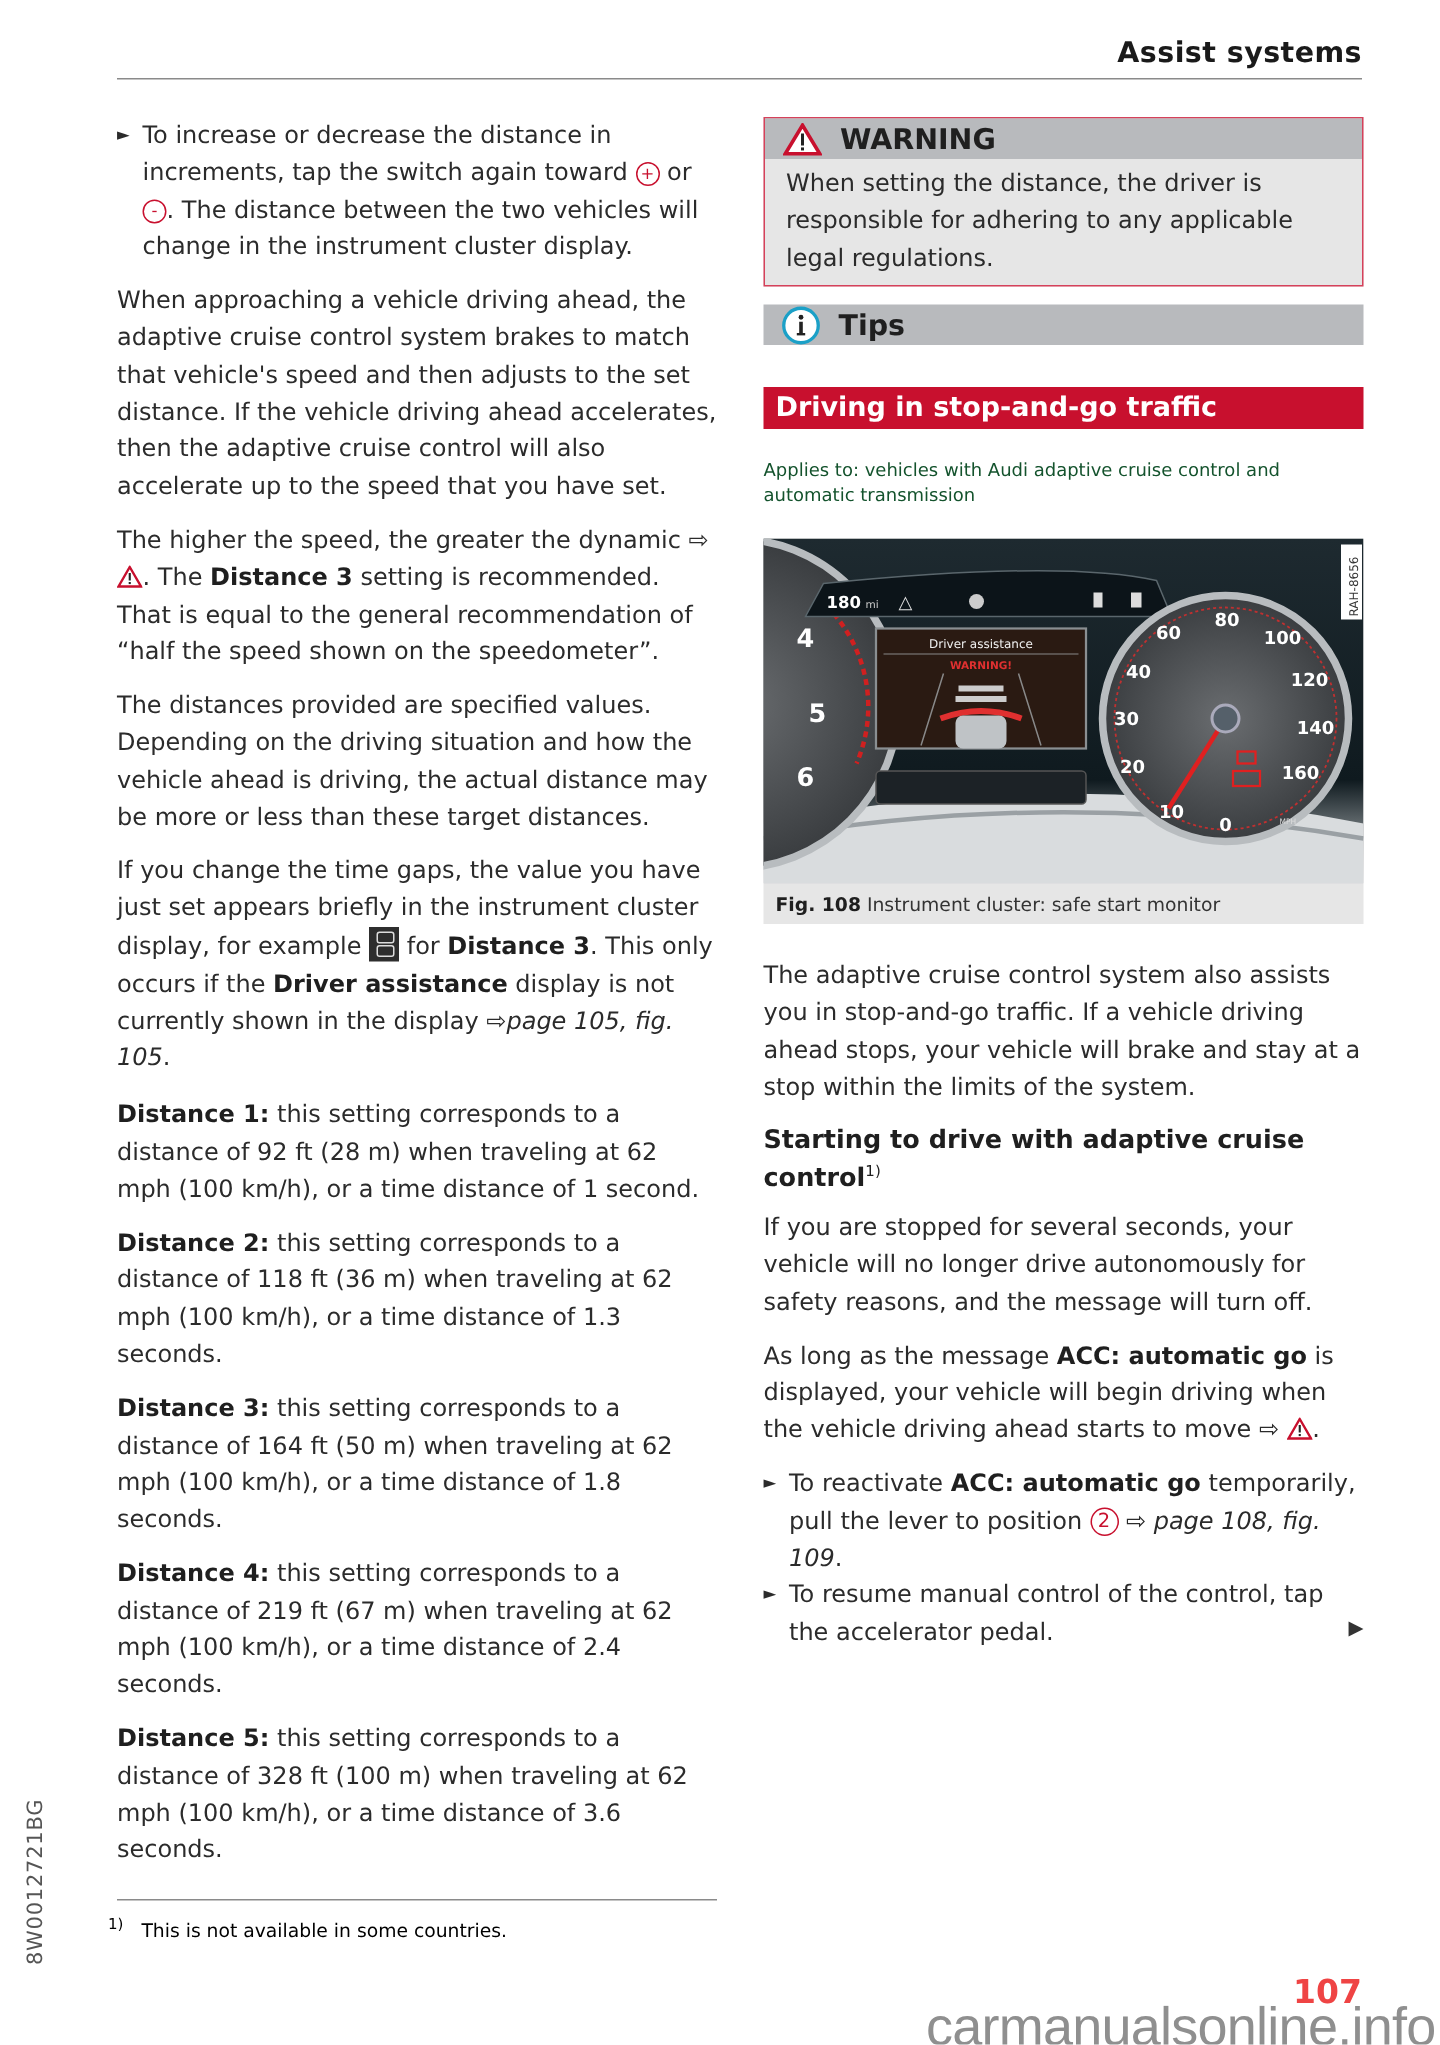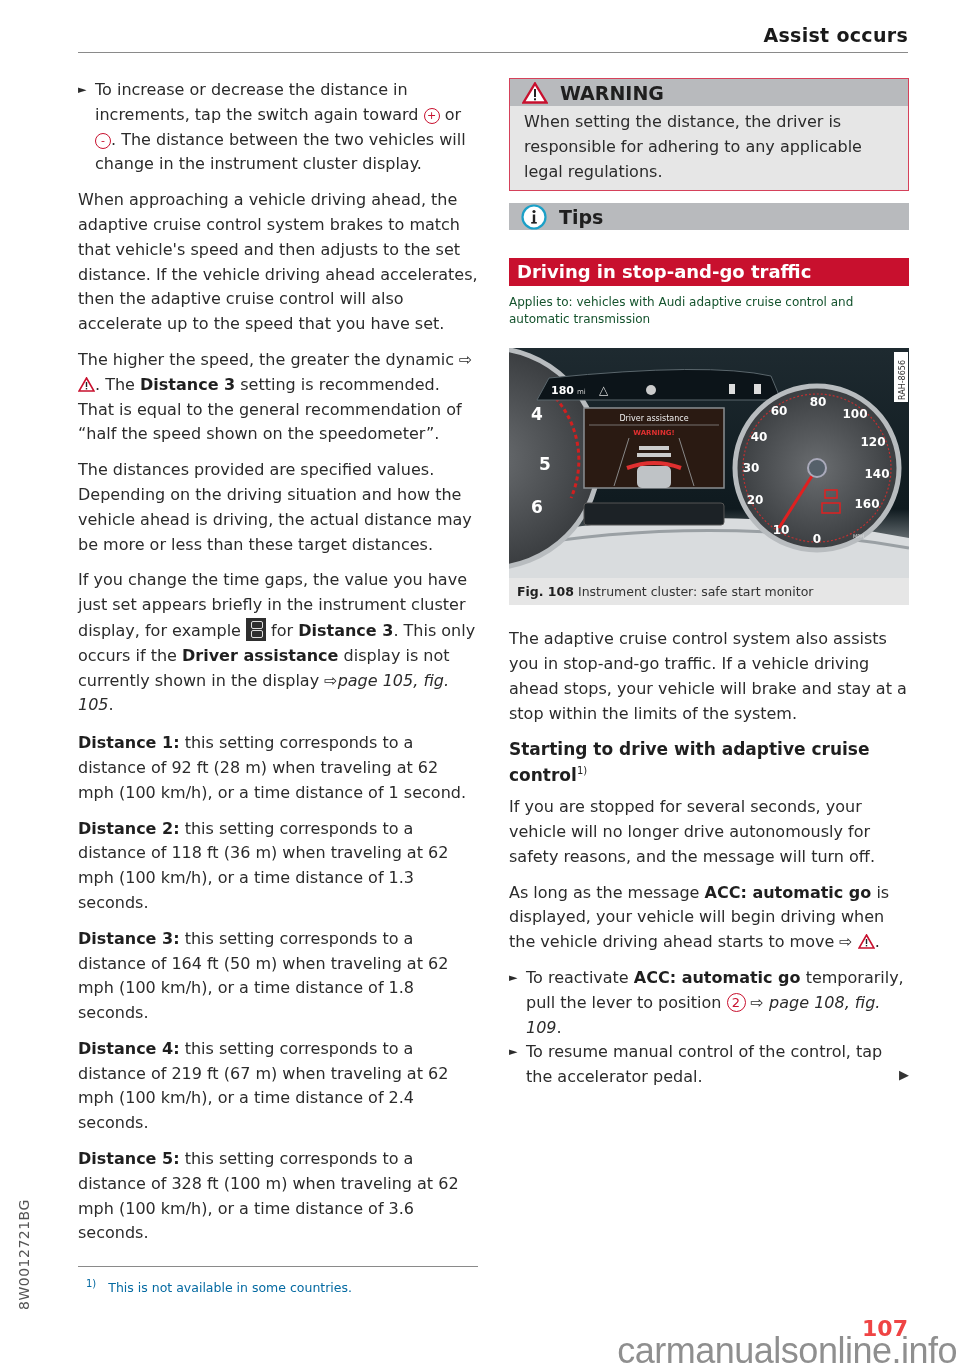--- a/index.html
+++ b/index.html
@@ -22,42 +22,42 @@
   .warn-tri{display:inline-block;vertical-align:-2px;}
   .dist-icon{display:inline-block;width:20px;height:23px;background:#2e2e2e;vertical-align:-5px;position:relative;}
   .dist-icon span{position:absolute;left:5px;width:10px;height:6px;border:1px solid #ddd;border-radius:2px;}
   .box{border:1px solid #d5415a;background:#e6e6e6;margin-bottom:12px;}
   .box-head{background:#b8babd;height:27px;display:flex;align-items:center;padding-left:12px;
             font-size:19px;font-weight:bold;color:#1f1f1f;}
   .box-head .ic{margin-right:12px;}
   .box-body{padding:4px 12px 6px 14px;font-size:16px;line-height:24.8px;}
   .tips{background:#e6e6e6;margin-bottom:28px;}
   .sect-head{background:#c8102e;color:#fff;font-size:18px;font-weight:bold;height:28px;
-             line-height:28px;padding-left:8px;margin-bottom:8px;}
+             line-height:28px;padding-left:8px;margin-bottom:19px;}
   .applies{font-size:12px;color:#14532d;line-height:17px;margin-bottom:20px;}
   .figure{width:400px;background:#e6e6e6;margin-bottom:22px;}
   .figure svg{display:block;}
   .figcap{font-size:12.5px;padding:6px 6px 6px 8px;color:#333;}
   .figcap b{margin-right:4px;}
   h3{font-size:17px;font-weight:bold;margin:0 0 10px 0;line-height:22px;color:#1f1f1f;}
   sup{font-size:10px;font-weight:normal;}
   .cont-arrow{position:absolute;right:0;bottom:2px;font-size:13px;color:#333;}
   .fn-rule{position:absolute;left:78px;width:400px;top:1266px;height:1px;background:#8a8a8a;}
-  .fn{position:absolute;left:86px;top:1278px;font-size:12.5px;color:#0369a1;}
+  .fn{position:absolute;left:72px;top:1278px;font-size:12.5px;color:#000000;}
   .fn sup{margin-right:12px;}
   .sidecode{position:absolute;left:16px;top:1310px;transform:rotate(-90deg);transform-origin:left top;
             font-size:14px;color:#555;letter-spacing:0.5px;}
   .pagenum{position:absolute;right:52px;top:1316px;font-size:22px;font-weight:bold;color:#ef4444;}
   .watermark{position:absolute;right:3px;top:1330px;font-size:36px;color:#8f8f8f;
              font-family:"Liberation Sans",sans-serif;letter-spacing:-0.5px;}
 </style>
 </head>
 <body>
 
-<div class="hdr-title">Assist occurs</div>
+<div class="hdr-title">Assist systems</div>
 <div class="hdr-rule"></div>
 
 <div class="col col-left">
   <div class="step">
     <span class="tri">►</span>
     <span>To increase or decrease the distance in increments, tap the switch again toward </span><span class="circ">+</span><span> or </span><span class="circ">-</span><span>. The distance between the two vehicles will change in the instrument cluster display.</span>
   </div>
   <p>When approaching a vehicle driving ahead, the adaptive cruise control system brakes to match that vehicle's speed and then adjusts to the set distance. If the vehicle driving ahead accelerates, then the adaptive cruise control will also accelerate up to the speed that you have set.</p>
   <p>
     <span>The higher the speed, the greater the dynamic </span><span>⇨</span>

